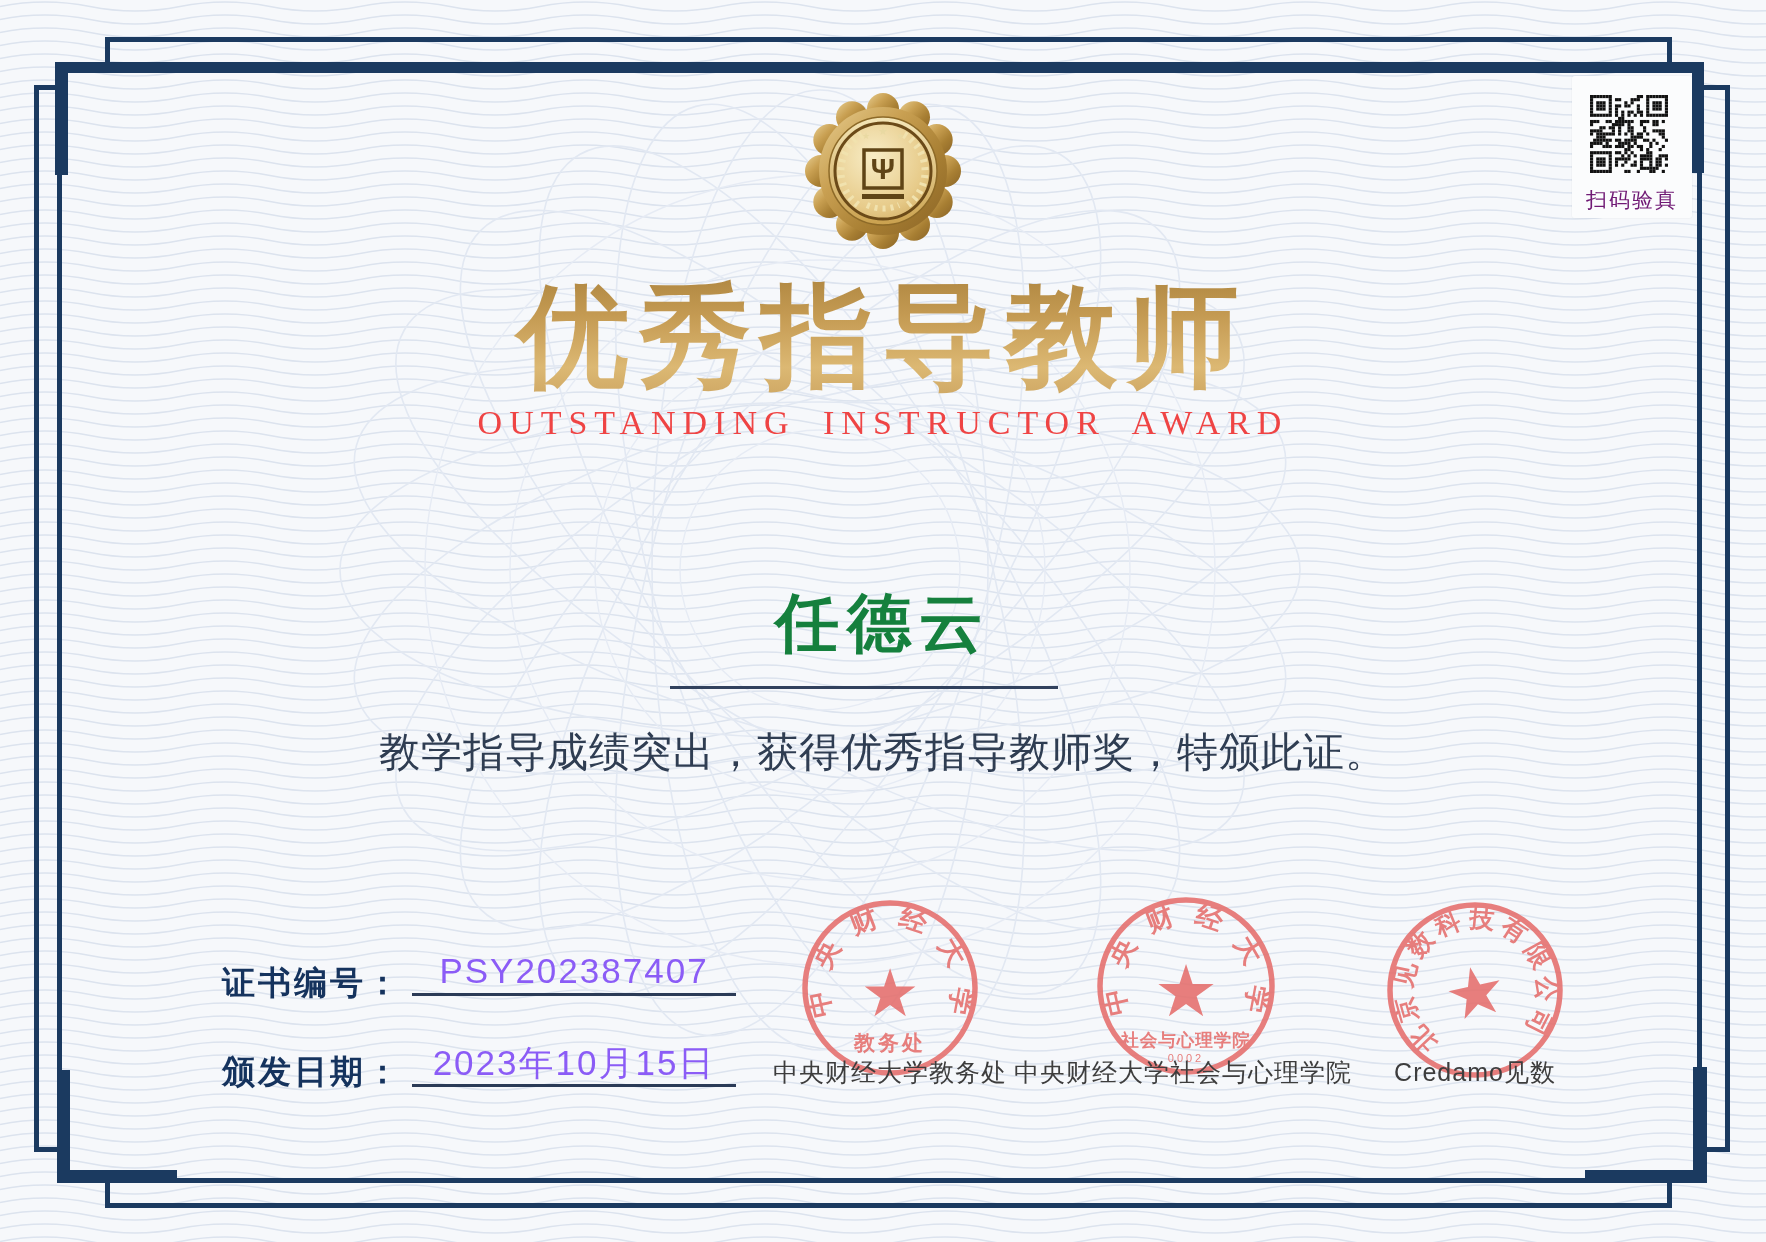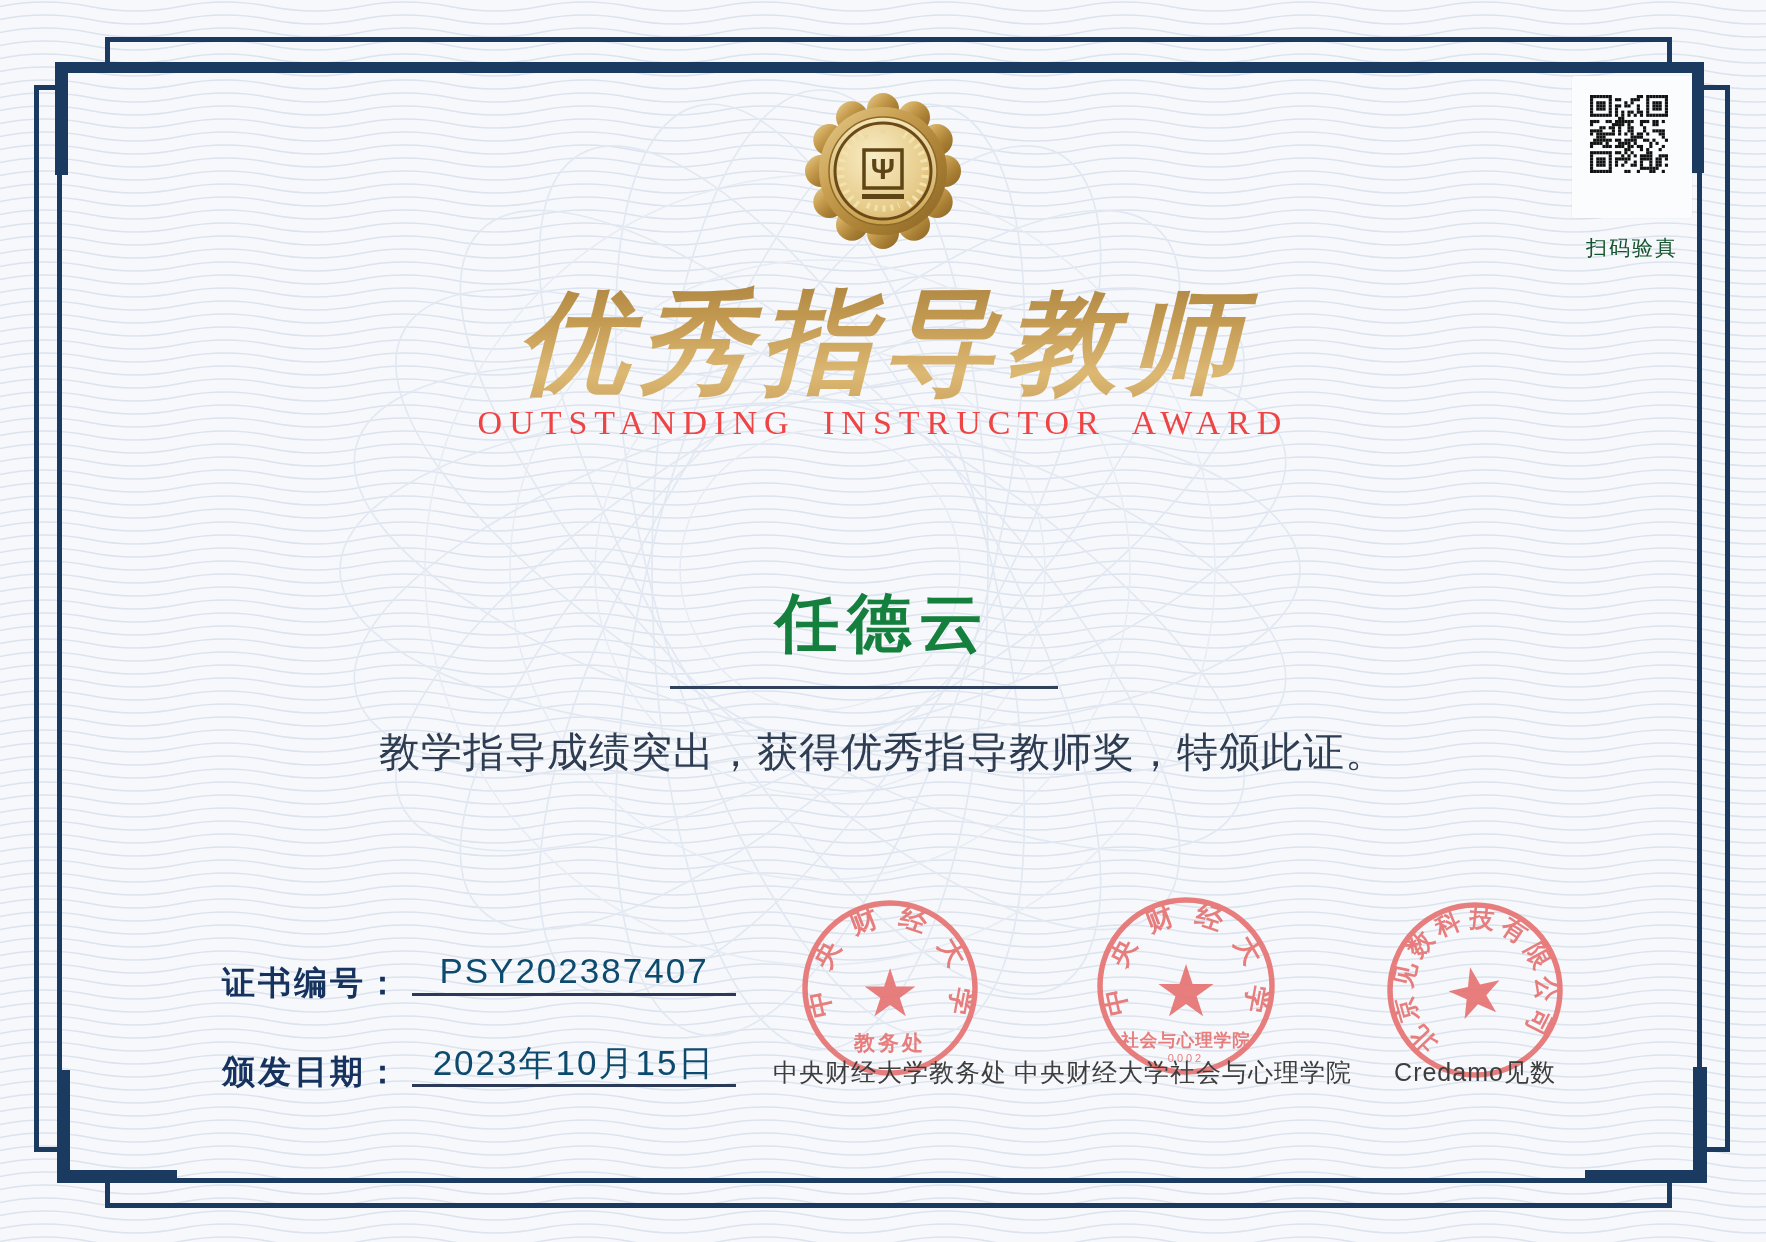--- a/index.html
+++ b/index.html
@@ -14,35 +14,35 @@
   .fr{position:absolute;background:#1b3a60;}
   .frame-inner{position:absolute;left:57px;top:64px;width:1645px;height:1119px;
     border:5px solid #1b3a60;box-sizing:border-box;background:transparent;}
   
   #medal{position:absolute;left:798px;top:86px;}
   
   #qr-panel{position:absolute;left:1572px;top:76px;width:120px;height:142px;
     background:#fbfcfd;border-radius:3px;box-shadow:0 0 0 1px rgba(0,0,0,0.02);}
   #qr-code{position:absolute;left:1590px;top:95px;}
   #qr-caption{position:absolute;left:1552px;top:186px;width:160px;text-align:center;
-    font-size:21px;letter-spacing:2px;color:#14532d;margin-top:48px;}
+    font-size:21px;letter-spacing:2px;color:#701a75;}
   
   .ctext{position:absolute;left:0;width:1766px;text-align:center;}
-  #title{top:268px;font-family:"Liberation Serif","DejaVu Serif",serif;
+  #title{top:262px;font-family:"Liberation Serif","DejaVu Serif",serif;
     font-size:112px;font-weight:bold;letter-spacing:10px;
     background:linear-gradient(180deg,#a9813c 0%,#c49a52 35%,#dcb873 70%,#c79f5c 100%);
-    -webkit-background-clip:text;background-clip:text;color:transparent;font-style:italic;}
+    -webkit-background-clip:text;background-clip:text;color:transparent;}
   #subtitle{top:404px;font-family:"Liberation Serif","DejaVu Serif",serif;
     font-size:34px;letter-spacing:7px;word-spacing:12px;color:#ef4444;font-weight:500;}
   #recipient{top:580px;font-size:64px;font-weight:bold;color:#15803d;letter-spacing:8px;}
   #name-underline{position:absolute;left:670px;top:686px;width:388px;height:3px;background:#31415d;}
   #citation{top:720px;font-size:41px;line-height:64px;color:#2f3d52;letter-spacing:1px;}
   
   .field-label{position:absolute;left:222px;font-size:33px;font-weight:bold;color:#15335e;letter-spacing:3px;}
-  .field-value{position:absolute;left:412px;width:324px;text-align:center;font-size:35px;color:#0c4a6e;letter-spacing:2px;}
+  .field-value{position:absolute;left:412px;width:324px;text-align:center;font-size:35px;color:#8b5cf6;letter-spacing:2px;}
   .field-line{position:absolute;left:412px;width:324px;height:3px;background:#2b3b57;}
   
   .stamp{position:absolute;opacity:.88;}
   .stamp-caption{position:absolute;width:420px;text-align:center;top:1056px;
     font-size:25px;color:#3d3d3d;letter-spacing:1px;}
 </style>
 </head>
 <body>
 
 <div id="canvas">

